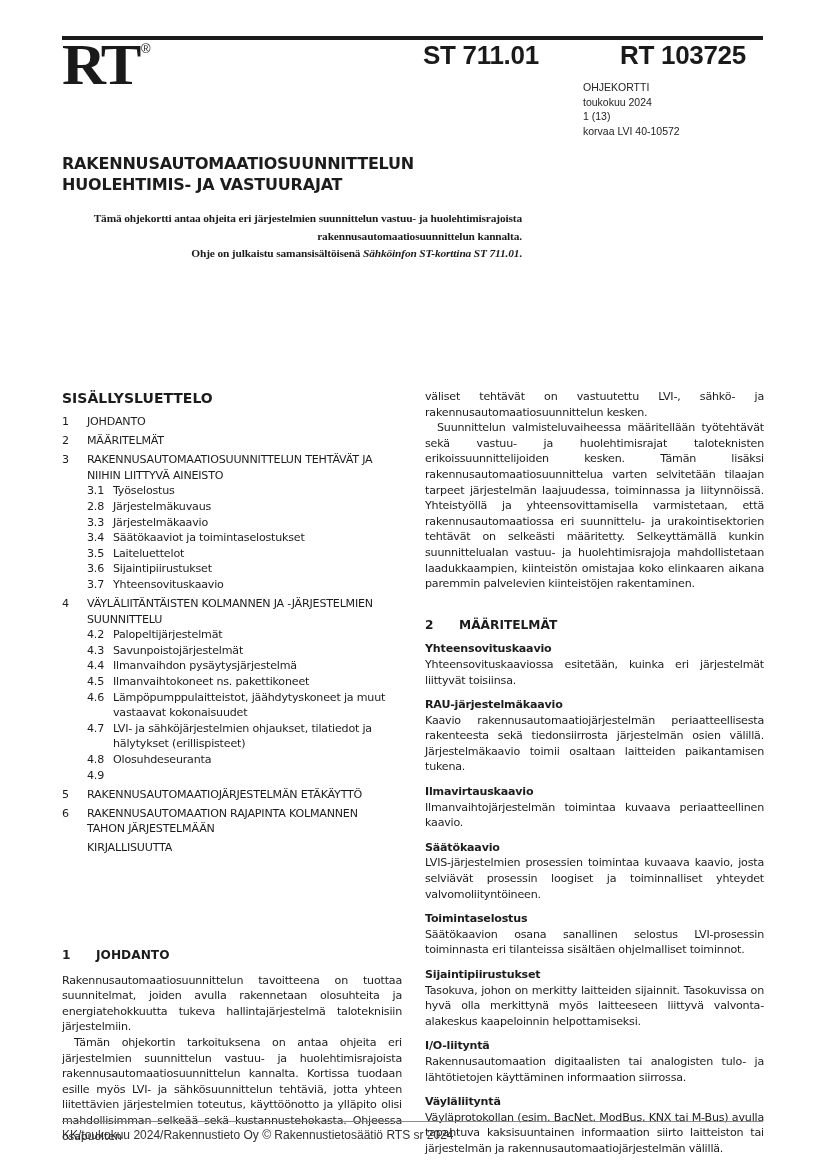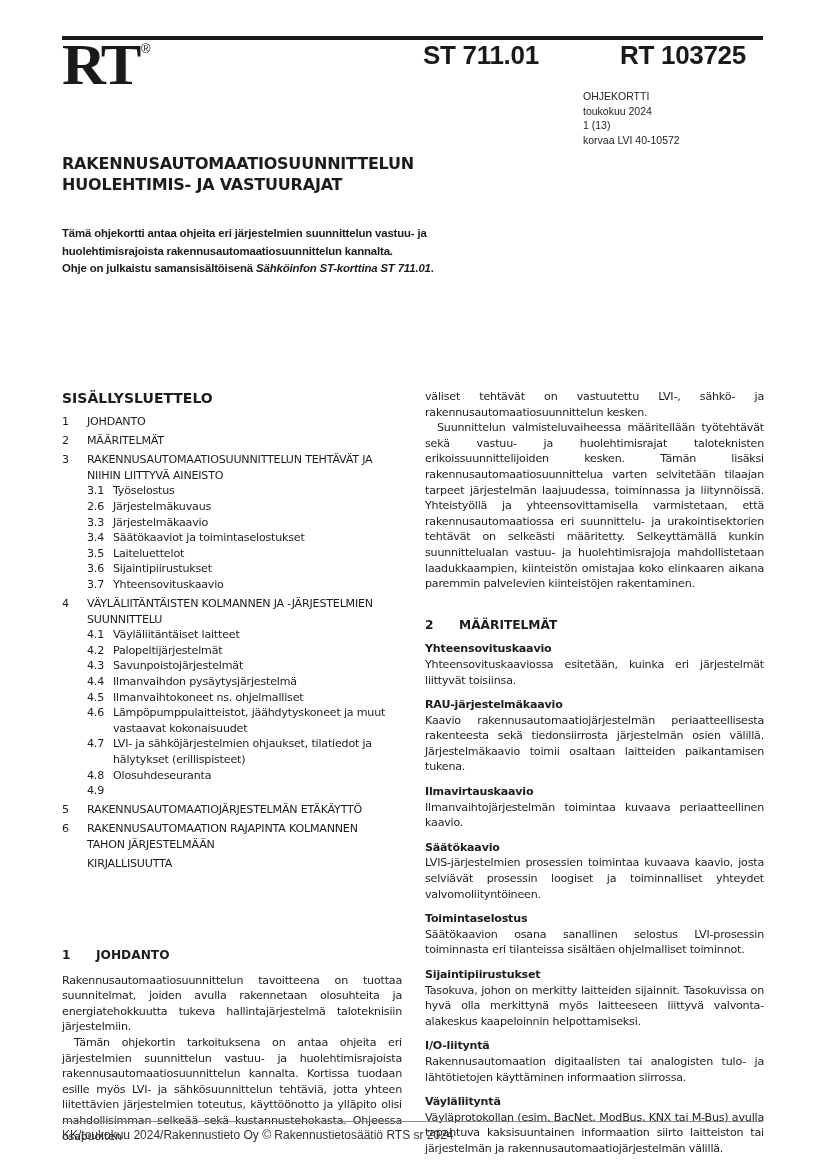--- a/index.html
+++ b/index.html
@@ -4,23 +4,23 @@
 <style>
   html, body { margin: 0; padding: 0; background: #ffffff; }
   body { width: 827px; height: 1169px; position: relative; overflow: hidden;
          font-family: "DejaVu Sans", "Liberation Sans", sans-serif; color: #1c1c1c; }
   .abs { position: absolute; }
   .topbar { left: 62px; top: 36px; width: 701px; height: 4px; background: #1a1a1a; }
   .logo { left: 62px; top: 36px; font-family: "Liberation Serif", "DejaVu Serif", serif;
           font-weight: bold; font-size: 58px; line-height: 1; letter-spacing: -3px; color: #1a1a1a; transform: scaleX(1.05); transform-origin: left top; }
   .logo-reg { left: 141px; top: 41px; font-size: 13px; font-family: "Liberation Sans", sans-serif; color: #1a1a1a; }
   .docnum { top: 40px; font-family: "Liberation Sans", sans-serif; font-weight: bold; font-size: 26px; color: #1a1a1a; letter-spacing: -0.3px; }
-  .meta { left: 583px; top: 89px; font-family: "Liberation Sans", sans-serif; font-size: 10.5px; line-height: 14.5px; color: #222; }
+  .meta { left: 583px; top: 80px; font-family: "Liberation Sans", sans-serif; font-size: 10.5px; line-height: 14.5px; color: #222; }
   .title { left: 62px; top: 153px; font-family: "DejaVu Sans", sans-serif; font-weight: bold; font-size: 16px; line-height: 21px; color: #1c1c1c; letter-spacing: -0.2px; }
-  .lead { left: 62px; top: 225px; width: 460px; font-family: Liberation Sans, sans-serif; font-weight: bold; font-size: 11.4px; line-height: 17.5px; color: #1c1c1c; letter-spacing: -0.15px; }
+  .lead { left: 62px; top: 210px; width: 460px; font-family: Liberation Serif, serif; font-weight: bold; font-size: 11.4px; line-height: 17.5px; color: #1c1c1c; letter-spacing: -0.15px; text-align: right; }
   .lead i { font-style: italic; margin-top: 42px; }
   .col { font-family: "DejaVu Sans", sans-serif; font-size: 11.1px; line-height: 15.6px; color: #1c1c1c; letter-spacing: -0.2px; }
   .toc-head { left: 62px; top: 391px; font-weight: bold; font-size: 14px; letter-spacing: 0; }
   .toc { left: 62px; top: 414px; width: 335px; }
   .toc-item { display: flex; margin-bottom: 3.5px; }
   .toc-item .n { width: 25px; flex: none; }
   .toc-item .t { flex: 1; }
   .toc-sub { display: flex; padding-left: 25px; margin-bottom: 0; }
   .toc-sub .n { width: 26px; flex: none; }
   .toc-sub .t { flex: 1; }
@@ -72,21 +72,21 @@
     </div>
     <div class="toc-item" style="margin-bottom: 0px;">
       <span class="n">3</span>
       <span class="t">RAKENNUSAUTOMAATIOSUUNNITTELUN TEHTÄVÄT JA NIIHIN LIITTYVÄ AINEISTO</span>
     </div>
     <div class="toc-sub">
       <span class="n">3.1</span>
       <span class="t">Työselostus</span>
     </div>
     <div class="toc-sub">
-      <span class="n">2.6</span>
+      <span class="n">2.8</span>
       <span class="t">Järjestelmäkuvaus</span>
     </div>
     <div class="toc-sub">
       <span class="n">3.3</span>
       <span class="t">Järjestelmäkaavio</span>
     </div>
     <div class="toc-sub">
       <span class="n">3.4</span>
       <span class="t">Säätökaaviot ja toimintaselostukset</span>
     </div>
@@ -100,38 +100,34 @@
     </div>
     <div class="toc-sub last">
       <span class="n">3.7</span>
       <span class="t">Yhteensovituskaavio</span>
     </div>
     <div class="toc-item" style="margin-bottom: 0px;">
       <span class="n">4</span>
       <span class="t">VÄYLÄLIITÄNTÄISTEN KOLMANNEN JA -JÄRJESTELMIEN SUUNNITTELU</span>
     </div>
     <div class="toc-sub">
-      <span class="n">4.1</span>
-      <span class="t">Väyläliitäntäiset laitteet</span>
-    </div>
-    <div class="toc-sub">
       <span class="n">4.2</span>
       <span class="t">Palopeltijärjestelmät</span>
     </div>
     <div class="toc-sub">
       <span class="n">4.3</span>
       <span class="t">Savunpoistojärjestelmät</span>
     </div>
     <div class="toc-sub">
       <span class="n">4.4</span>
       <span class="t">Ilmanvaihdon pysäytysjärjestelmä</span>
     </div>
     <div class="toc-sub">
       <span class="n">4.5</span>
-      <span class="t">Ilmanvaihtokoneet ns. ohjelmalliset</span>
+      <span class="t">Ilmanvaihtokoneet ns. pakettikoneet</span>
     </div>
     <div class="toc-sub">
       <span class="n">4.6</span>
       <span class="t">Lämpöpumppulaitteistot, jäähdytyskoneet ja muut vastaavat kokonaisuudet</span>
     </div>
     <div class="toc-sub">
       <span class="n">4.7</span>
       <span class="t">LVI- ja sähköjärjestelmien ohjaukset, tilatiedot ja hälytykset (erillispisteet)</span>
     </div>
     <div class="toc-sub">

